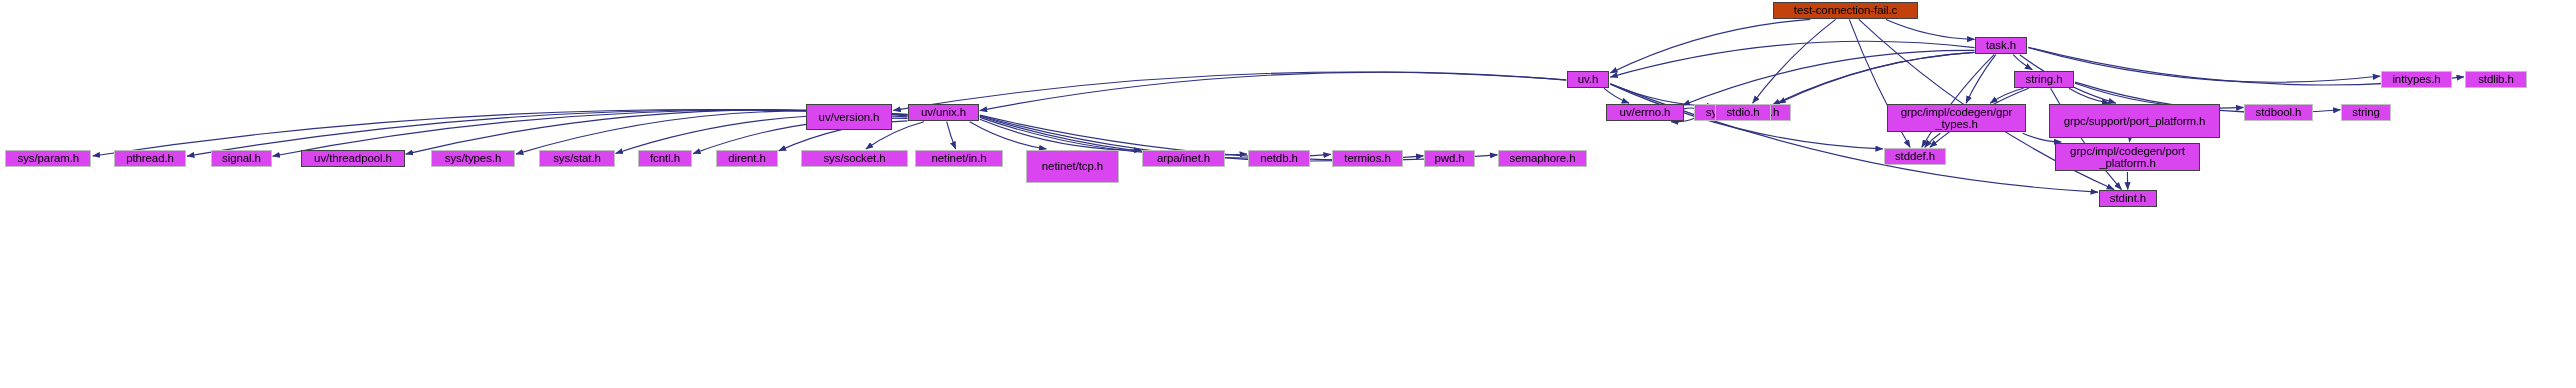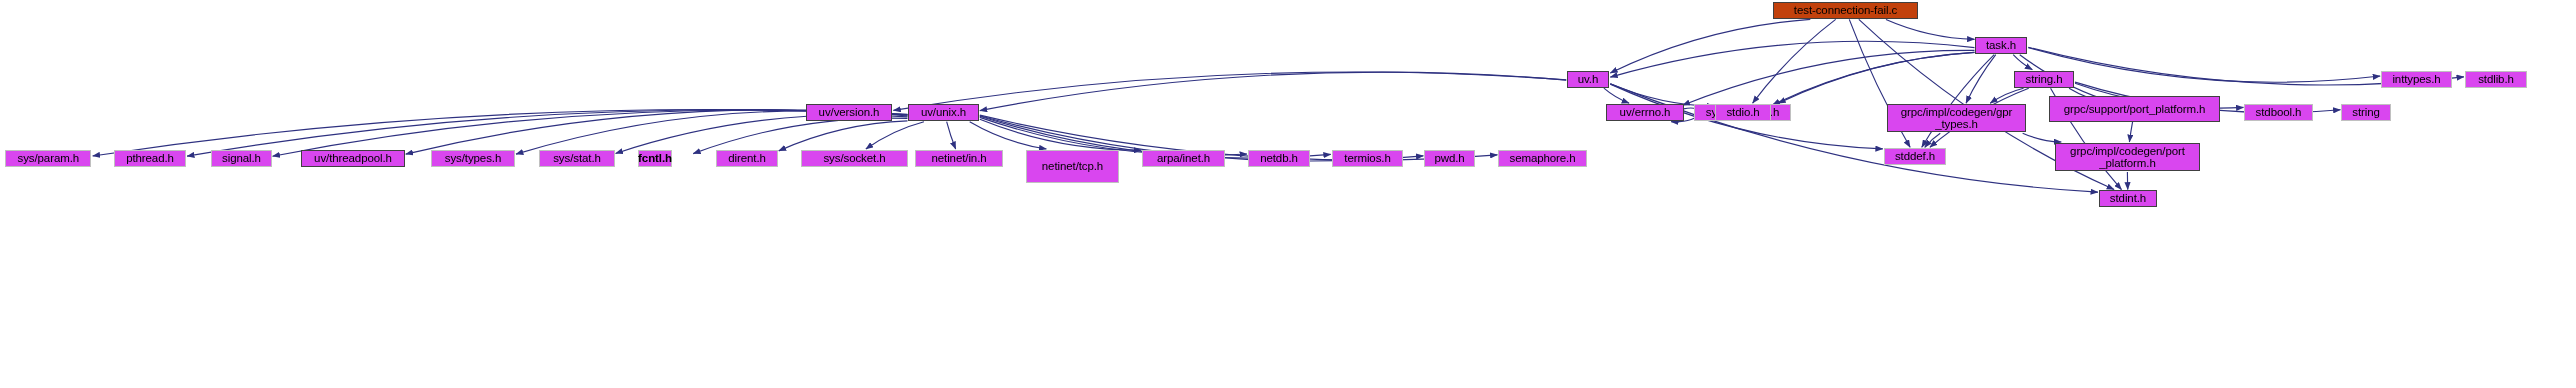--- a/index.html
+++ b/index.html
@@ -92,36 +92,36 @@
       <div class="node bold" style="left: 1567px; top: 71px; width: 42px; height: 17px;">uv.h</div>
       <div class="node" style="left: 1607px; top: 104px; width: 75px; height: 17px;">sys/time.h</div>
       <div class="node" style="left: 1694px; top: 104px; width: 97px; height: 17px;">sys/resource.h</div>
       <div class="node bold" style="left: 2014px; top: 71px; width: 60px; height: 17px;">string.h</div>
       <div class="node" style="left: 2381px; top: 71px; width: 71px; height: 17px;">inttypes.h</div>
       <div class="node" style="left: 2465px; top: 71px; width: 62px; height: 17px;">stdlib.h</div>
       <div class="node bold" style="left: 1606px; top: 104px; width: 78px; height: 17px;">uv/errno.h</div>
       <div class="node" style="left: 1715px; top: 104px; width: 56px; height: 17px;">stdio.h</div>
       <div class="node bold" style="left: 1887px; top: 104px; width: 139px; height: 28px;">grpc/impl/codegen/gpr
 _types.h</div>
-      <div class="node bold" style="left: 2049px; top: 96px; width: 171px; height: 26px;">grpc/support/port_platform.h</div>
+      <div class="node bold" style="left: 2049px; top: 104px; width: 171px; height: 34px;">grpc/support/port_platform.h</div>
       <div class="node" style="left: 2244px; top: 104px; width: 69px; height: 17px;">stdbool.h</div>
       <div class="node" style="left: 2341px; top: 104px; width: 50px; height: 17px;">string</div>
-      <div class="node bold" style="left: 806px; top: 104px; width: 86px; height: 17px;">uv/version.h</div>
+      <div class="node bold" style="left: 806px; top: 104px; width: 86px; height: 26px;">uv/version.h</div>
       <div class="node bold" style="left: 908px; top: 104px; width: 71px; height: 17px;">uv/unix.h</div>
       <div class="node" style="left: 1884px; top: 148px; width: 62px; height: 17px;">stddef.h</div>
       <div class="node bold" style="left: 2055px; top: 143px; width: 145px; height: 28px;">grpc/impl/codegen/port
 _platform.h</div>
       <div class="node bold" style="left: 2099px; top: 190px; width: 58px; height: 17px;">stdint.h</div>
       <div class="node" style="left: 5.3px; top: 150px; width: 86px; height: 17px;">sys/param.h</div>
       <div class="node" style="left: 114px; top: 150px; width: 72px; height: 17px;">pthread.h</div>
       <div class="node" style="left: 211px; top: 150px; width: 61px; height: 17px;">signal.h</div>
       <div class="node bold" style="left: 301px; top: 150px; width: 104px; height: 17px;">uv/threadpool.h</div>
       <div class="node" style="left: 431px; top: 150px; width: 84px; height: 17px;">sys/types.h</div>
       <div class="node" style="left: 539px; top: 150px; width: 76px; height: 17px;">sys/stat.h</div>
-      <div class="node" style="left: 638px; top: 150px; width: 34px; height: 17px; font-weight: bold;">fcntl.h</div>
+      <div class="node" style="left: 638px; top: 150px; width: 54px; height: 17px;">fcntl.h</div>
       <div class="node" style="left: 716px; top: 150px; width: 62px; height: 17px;">dirent.h</div>
       <div class="node" style="left: 801px; top: 150px; width: 107px; height: 17px;">sys/socket.h</div>
       <div class="node" style="left: 915px; top: 150px; width: 88px; height: 17px;">netinet/in.h</div>
       <div class="node" style="left: 1026px; top: 150px; width: 93px; height: 33px;">netinet/tcp.h</div>
       <div class="node" style="left: 1142px; top: 150px; width: 83px; height: 17px;">arpa/inet.h</div>
       <div class="node" style="left: 1248px; top: 150px; width: 62px; height: 17px;">netdb.h</div>
       <div class="node" style="left: 1332px; top: 150px; width: 71px; height: 17px;">termios.h</div>
       <div class="node" style="left: 1424px; top: 150px; width: 51px; height: 17px;">pwd.h</div>
       <div class="node" style="left: 1498px; top: 150px; width: 89px; height: 17px;">semaphore.h</div>
     </div>

